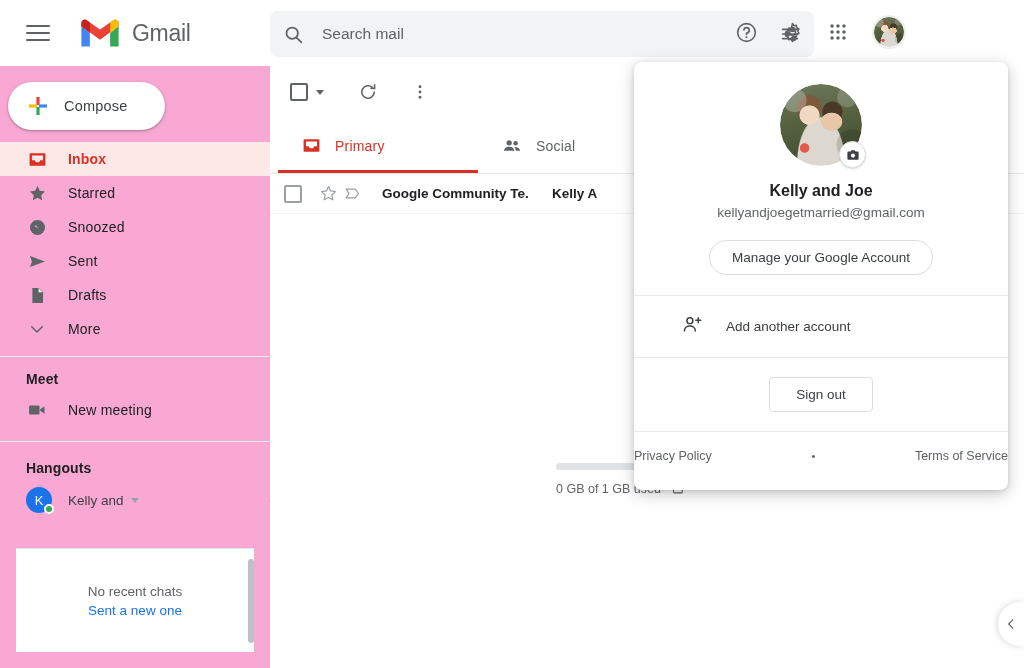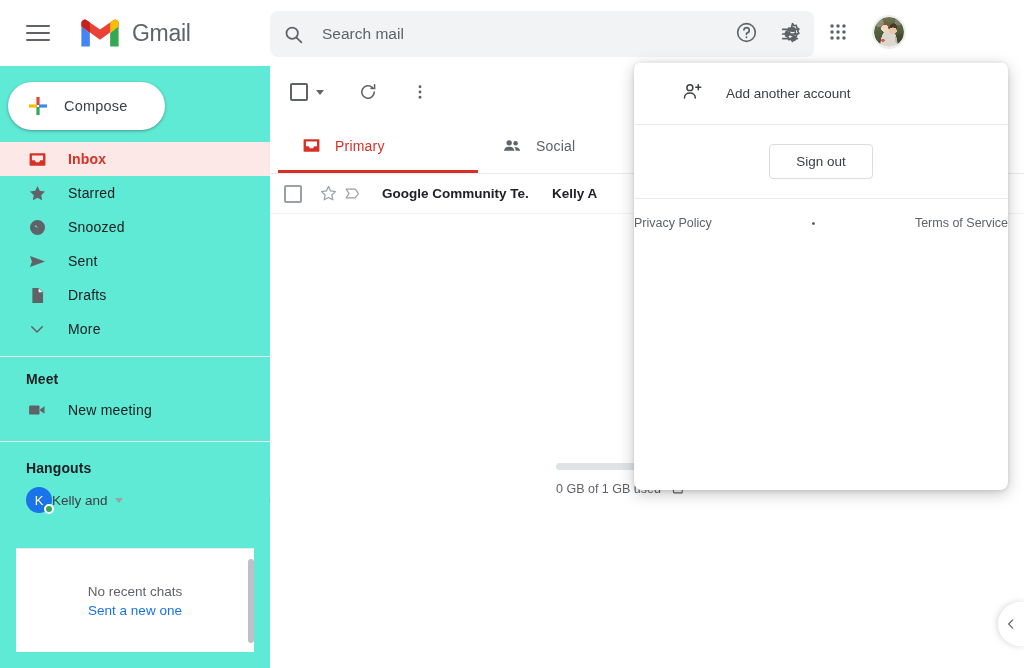--- a/index.html
+++ b/index.html
@@ -84,21 +84,21 @@
     background:
       radial-gradient(circle at 18% 20%, rgba(255,255,255,.25) 0 12%, transparent 13%),
       radial-gradient(circle at 82% 16%, rgba(255,255,255,.18) 0 10%, transparent 11%),
       radial-gradient(circle at 88% 74%, rgba(0,0,0,.14) 0 16%, transparent 17%);
   }
 
   
   .sidebar {
     position: absolute; left: 0; top: 66px;
     width: 312px; height: 602px;
-    background: #5eead4; border-right: 7px solid #ec4899;
+    background: #f9a8d4; border-right: 7px solid #ec4899;
     overflow: hidden;
   }
   .compose-btn {
     margin: 16px 0 0 8px; width: 157px; height: 48px;
     border-radius: 24px; background: #fff;
     box-shadow: 0 1px 2px 0 rgba(60,64,67,.3), 0 1px 3px 1px rgba(60,64,67,.15);
     display: flex; align-items: center; cursor: pointer;
   }
   .compose-label { font-size: 14.5px; color: #3c4043; margin-left: 14px; letter-spacing: .2px; }
   .nav-list { margin-top: 12px; }
@@ -128,21 +128,21 @@
   .hg-avatar {
     width: 26px; height: 26px; border-radius: 50%; background: #1a73e8;
     color: #fff; font-size: 13px; display: flex; align-items: center;
     justify-content: center; position: relative; flex: none;
   }
   .hg-dot {
     position: absolute; right: -2px; bottom: -1px;
     width: 10px; height: 10px; border-radius: 50%;
     background: #34a853; border: 2px solid #fff;
   }
-  .hg-name { font-size: 13.5px; color: #3c4043; margin-left: 0; }
+  .hg-name { font-size: 13.5px; color: #3c4043; margin-left: 16px; }
   .caret-dn {
     width: 0; height: 0; margin-left: 7px;
     border-left: 4px solid transparent; border-right: 4px solid transparent;
     border-top: 5px solid #9aa0a6;
   }
   .hg-plus { margin-left: auto; font-size: 21px; color: #5f6368; line-height: 1; cursor: pointer; }
 
   .chat-panel {
     position: absolute; left: 16px; top: 482px;
     width: 238px; height: 104px; border-top: 1px solid #e8eaed;
@@ -519,20 +519,36 @@
           </svg>
         </span>
       </div>
       <div class="footer-links">
         <span>Terms · Privacy · </span>
       </div>
     </div>
   </div>
 
   <div class="popup">
+    <div class="pp-head">
+      <div class="pp-avatar-wrap">
+        <div class="pp-avatar">
+            <div class="photo"></div>
+          </div>
+        <div class="cam-badge">
+          <svg width="14" height="14" viewBox="0 0 24 24" fill="#3c4043">
+            <path d="M9.2 4h5.6l1.3 2H20a1.6 1.6 0 0 1 1.6 1.6v10.8A1.6 1.6 0 0 1 20 20H4a1.6 1.6 0 0 1-1.6-1.6V7.6A1.6 1.6 0 0 1 4 6h3.9z"></path>
+            <circle cx="12" cy="13" r="3.6" fill="#fff"></circle>
+          </svg>
+        </div>
+      </div>
+      <div class="pp-name">Kelly and Joe</div>
+      <div class="pp-email">kellyandjoegetmarried@gmail.com</div>
+      <button class="pp-manage">Manage your Google Account</button>
+    </div>
 
     <div class="pp-div"></div>
 
     <div class="pp-add">
       <span>
         <svg width="21" height="21" viewBox="0 0 24 24" fill="none" stroke="#3c4043" stroke-width="1.7" stroke-linecap="round" stroke-linejoin="round">
           <circle cx="9" cy="7.6" r="3.4"></circle>
             <path d="M2.8 19.4c0-3.5 2.8-5.6 6.2-5.6s6.2 2.1 6.2 5.6"></path>
           <line x1="18.6" y1="4.4" x2="18.6" y2="10"></line>
             <line x1="15.8" y1="7.2" x2="21.4" y2="7.2"></line>

